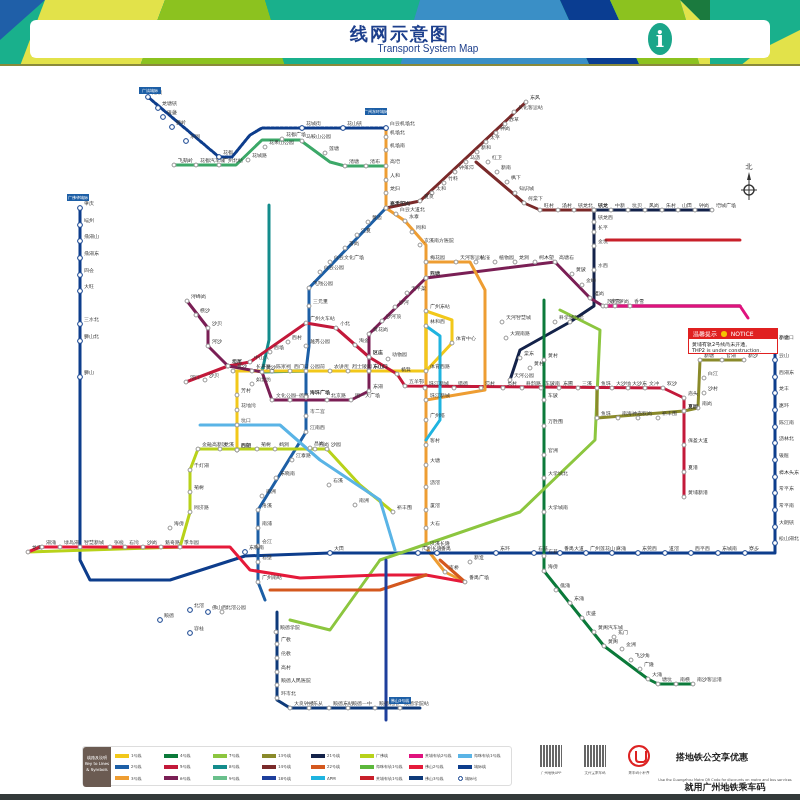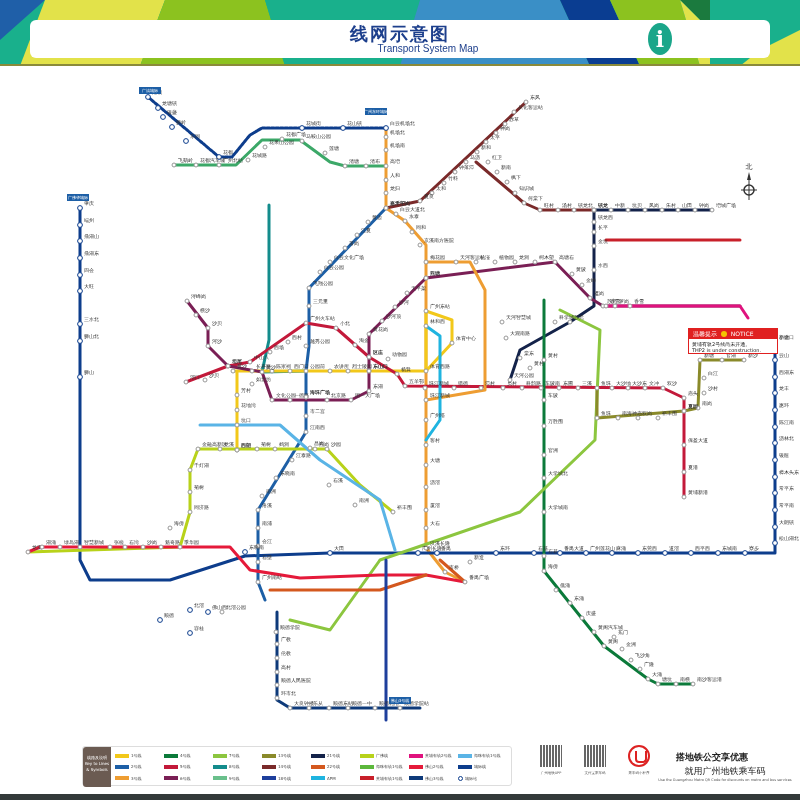--- a/index.html
+++ b/index.html
@@ -26,21 +26,21 @@
   .legend-grid { position: absolute; left: 32px; top: 3px; width: 390px; height: 34px; display: grid; grid-template-columns: repeat(8, 1fr); grid-template-rows: repeat(3, 1fr); column-gap: 2px; }
   .legend-item { display: flex; align-items: center; gap: 2px; font-size: 4px; color: #444; white-space: nowrap; overflow: hidden; }
   .legend-swatch { width: 14px; height: 4px; flex: none; }
   .qr-row { position: absolute; left: 540px; top: 745px; width: 260px; height: 46px; }
   .qr { position: absolute; top: 0; width: 22px; height: 22px; background:
       repeating-linear-gradient(90deg, #333 0 2px, #fff 2px 3px), #333; opacity: .75; }
   .qr-cap { position: absolute; top: 26px; width: 30px; font-size: 3.5px; color: #555; text-align: center; }
   .metro-logo { position: absolute; left: 88px; top: 0; width: 22px; height: 22px; border-radius: 50%; border: 2px solid #d22; background: #fff; }
   .metro-logo::after { content: ""; position: absolute; left: 5px; top: 4px; width: 8px; height: 10px; border: 2px solid #d22; border-top: none; border-radius: 0 0 4px 4px; }
   .promo-1 { position: absolute; left: 110px; top: 6px; width: 124px; text-align: center; font-size: 9px; font-weight: bold; color: #222; }
-  .promo-2 { position: absolute; left: 110px; top: 20px; width: 150px; text-align: center; font-size: 9px; font-weight: normal; color: #222; }
+  .promo-2 { position: absolute; left: 110px; top: 36px; width: 150px; text-align: center; font-size: 9px; font-weight: bold; color: #222; }
   .promo-en { position: absolute; left: 110px; top: 33px; width: 150px; text-align: center; font-size: 3.5px; color: #555; }
   .bottom-bar { position: absolute; left: 0; top: 794px; width: 800px; height: 6px; background: #333a3a; }
 </style>
 </head>
 <body>
 
 <div id="root">
 
   <div class="header-band">
     <svg width="800" height="66" viewBox="0 0 800 66">

